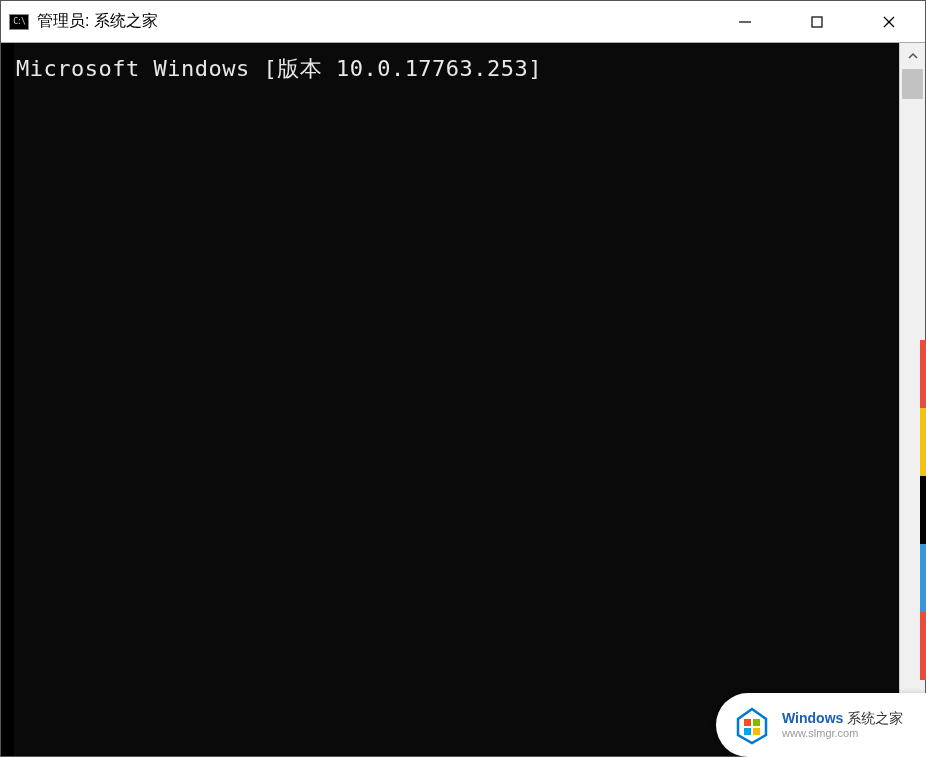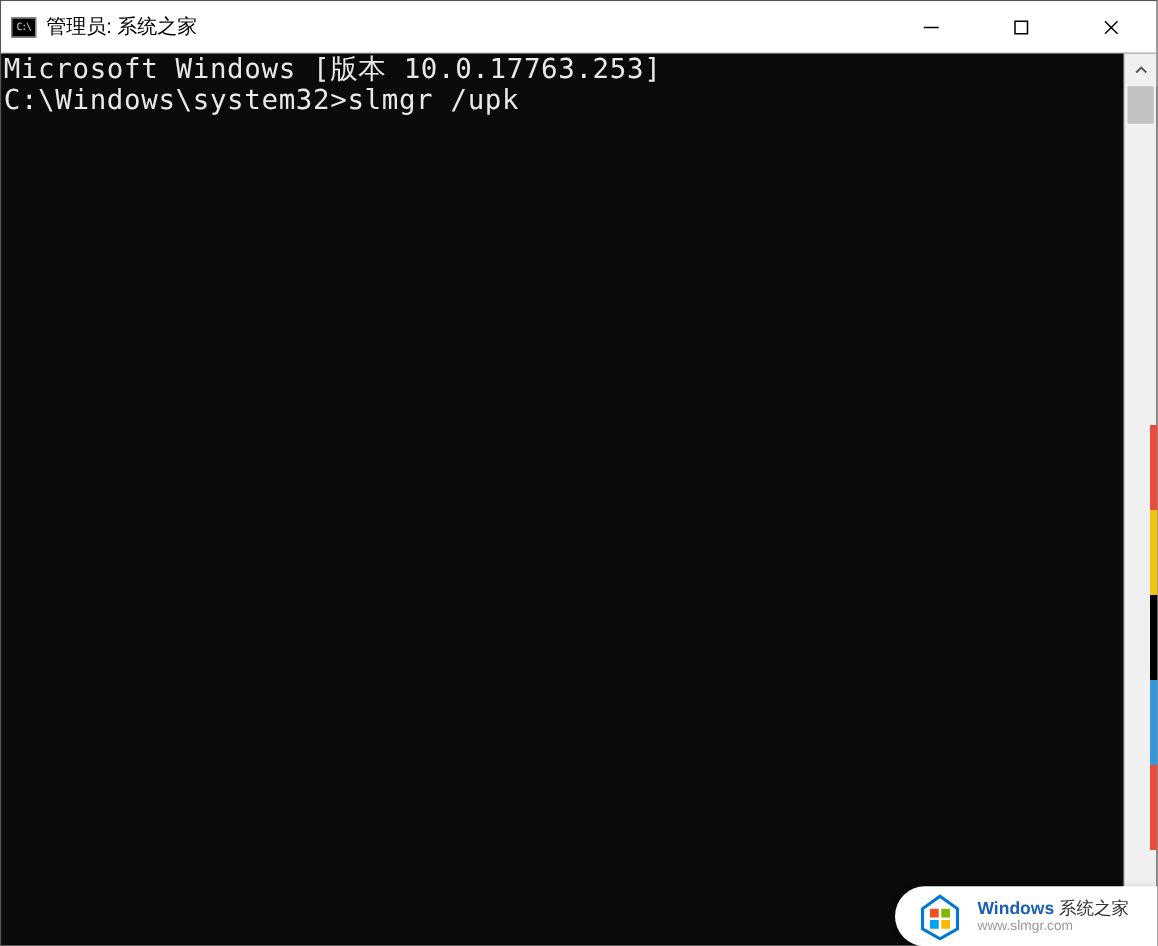--- a/index.html
+++ b/index.html
@@ -76,24 +76,25 @@
       background: #000;
       position: relative;
     }
     .terminal {
       flex: 1;
       background: #0a0a0a;
       color: #e8e8e8;
       font-family: "NSimSun", "SimSun", "Consolas", monospace;
       font-size: 22px;
       line-height: 1.15;
-      padding: 0 0 0 2px;
+      padding: 13px 0 0 2px;
       white-space: pre;
       overflow: hidden;
       letter-spacing: 0.5px;
+      margin-left: 13px;
     }
     .terminal-line {
       display: block;
     }
     .scrollbar {
       width: 26px;
       background: #f0f0f0;
       position: relative;
       border-left: 1px solid #ccc;
     }
@@ -112,21 +113,21 @@
       right: 2px;
       height: 30px;
       background: #c2c2c2;
       border-radius: 1px;
     }
     .watermark {
       position: absolute;
       right: 0;
       bottom: 0;
       width: 210px;
-      height: 48px;
+      height: 64px;
       display: flex;
       align-items: center;
       background: #fff;
       border-top-left-radius: 32px;
       border-bottom-left-radius: 32px;
       padding-left: 16px;
       gap: 10px;
       box-shadow: 0 0 6px rgba(0,0,0,0.15);
     }
     .watermark-logo {
@@ -188,21 +189,21 @@
       <div class="win-btn close-btn">
         <svg viewBox="0 0 14 14">
           <line x1="2" y1="2" x2="12" y2="12" stroke="#000" stroke-width="1.2"></line>
           <line x1="12" y1="2" x2="2" y2="12" stroke="#000" stroke-width="1.2"></line>
         </svg>
       </div>
     </div>
   </div>
 
   <div class="content-area">
-    <div class="terminal"><span class="terminal-line">Microsoft Windows [版本 10.0.17763.253]</span><span class="terminal-line"></span><span class="terminal-line">C:\Windows\system32&gt;slmgr /upk</span></div>
+    <div class="terminal"><span class="terminal-line">Microsoft Windows [版本 10.0.17763.253]</span><span class="terminal-line"></span></div>
     <div class="scrollbar">
       <div class="scroll-arrow-up">
         <svg width="10" height="10" viewBox="0 0 10 10">
           <path d="M1 7 L5 3 L9 7" fill="none" stroke="#555" stroke-width="1.5"></path>
         </svg>
       </div>
       <div class="scroll-thumb"></div>
     </div>
   </div>
 </div>

